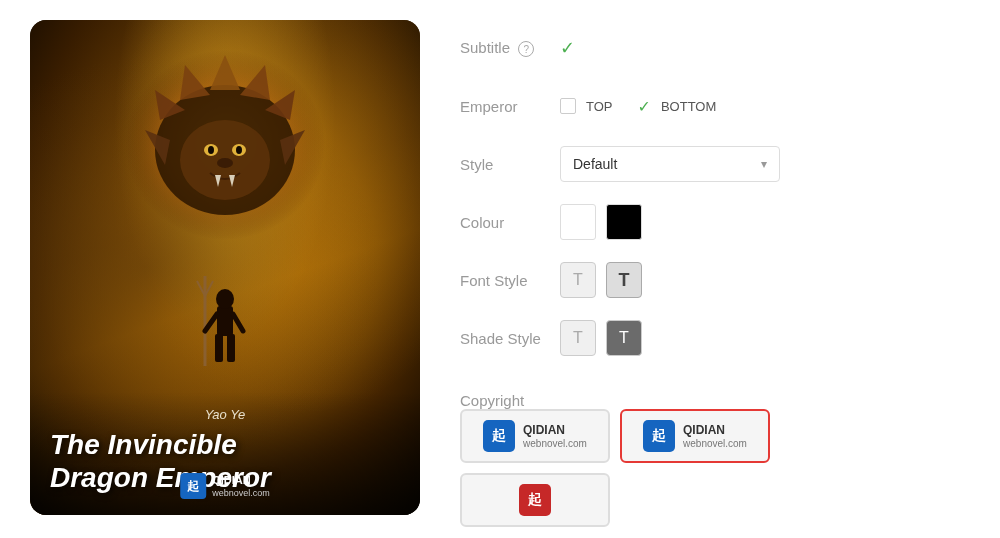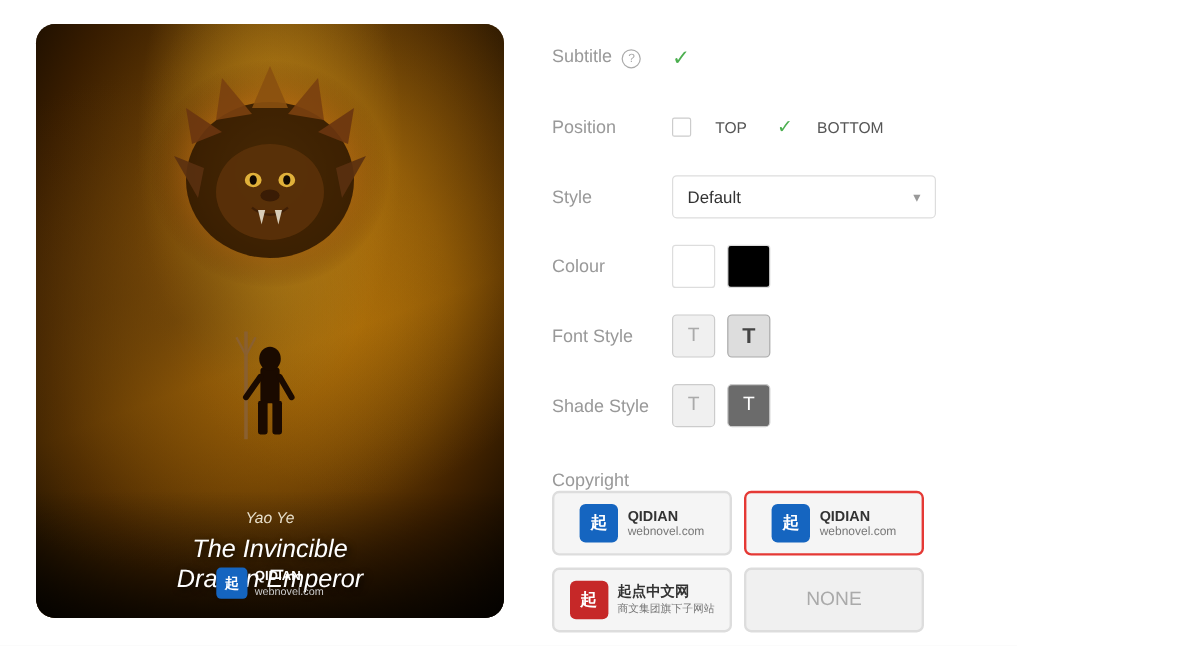--- a/index.html
+++ b/index.html
@@ -72,23 +72,22 @@
     }
     .subtitle-author {
       color: #e8e0cc;
       font-size: 13px;
       text-align: center;
       margin-bottom: 6px;
       font-style: italic;
     }
     .cover-title {
       color: #ffffff;
-      font-size: 21px;
-      font-weight: 400;
-      text-align: center;
+      font-size: 28px;
+      font-weight: 700;
       line-height: 1.2;
       text-shadow: 2px 2px 6px rgba(0,0,0,0.8);
       font-style: italic;
     }
     .cover-copyright {
       position: absolute;
       bottom: 16px;
       left: 50%;
       transform: translateX(-50%);
       display: flex;
@@ -158,21 +157,21 @@
     }
     .checkmark-green {
       color: #4caf50;
       font-size: 18px;
     }
 
     
     .position-option {
       display: flex;
       align-items: center;
-      gap: 20px;
+      gap: 10px;
       font-size: 13px;
       color: #555;
       cursor: pointer;
     }
     .position-checkbox {
       width: 16px;
       height: 16px;
       border: 1.5px solid #ccc;
       border-radius: 2px;
       background: white;
@@ -384,21 +383,21 @@
       <div class="setting-label">
         <span>Subtitle</span>
         <span class="help-icon">?</span>
       </div>
       <div class="setting-controls">
         <span class="checkmark-green">✓</span>
       </div>
     </div>
 
     <div class="setting-row">
-      <div class="setting-label">Position</div>
+      <div class="setting-label">Emperor</div>
       <div class="setting-controls">
         <div class="position-option">
           <div class="position-checkbox"></div>
           <span>TOP</span>
         </div>
         <div class="position-option" style="margin-left: 15px;">
           <span class="checkmark-green" style="font-size:16px;">✓</span>
           <span>BOTTOM</span>
         </div>
       </div>
@@ -456,27 +455,20 @@
             <div class="qidian-info">
               <span class="qidian-name">QIDIAN</span>
               <span class="qidian-domain">webnovel.com</span>
             </div>
           </div>
         </div>
         <div style="display:flex; gap:10px;">
 
           <div class="copyright-btn">
             <div class="qidian-logo red-bg">起</div>
-            <div class="qidian-info">
-              <span class="qidian-name">起点中文网</span>
-              <span class="qidian-domain" style="font-size:9px;">商文集团旗下子网站</span>
-            </div>
           </div>
 
-          <div class="copyright-btn none-btn">
-            <span class="none-label">NONE</span>
-          </div>
         </div>
       </div>
     </div>
 
   </div>
 </div>
 
 </body></html>

